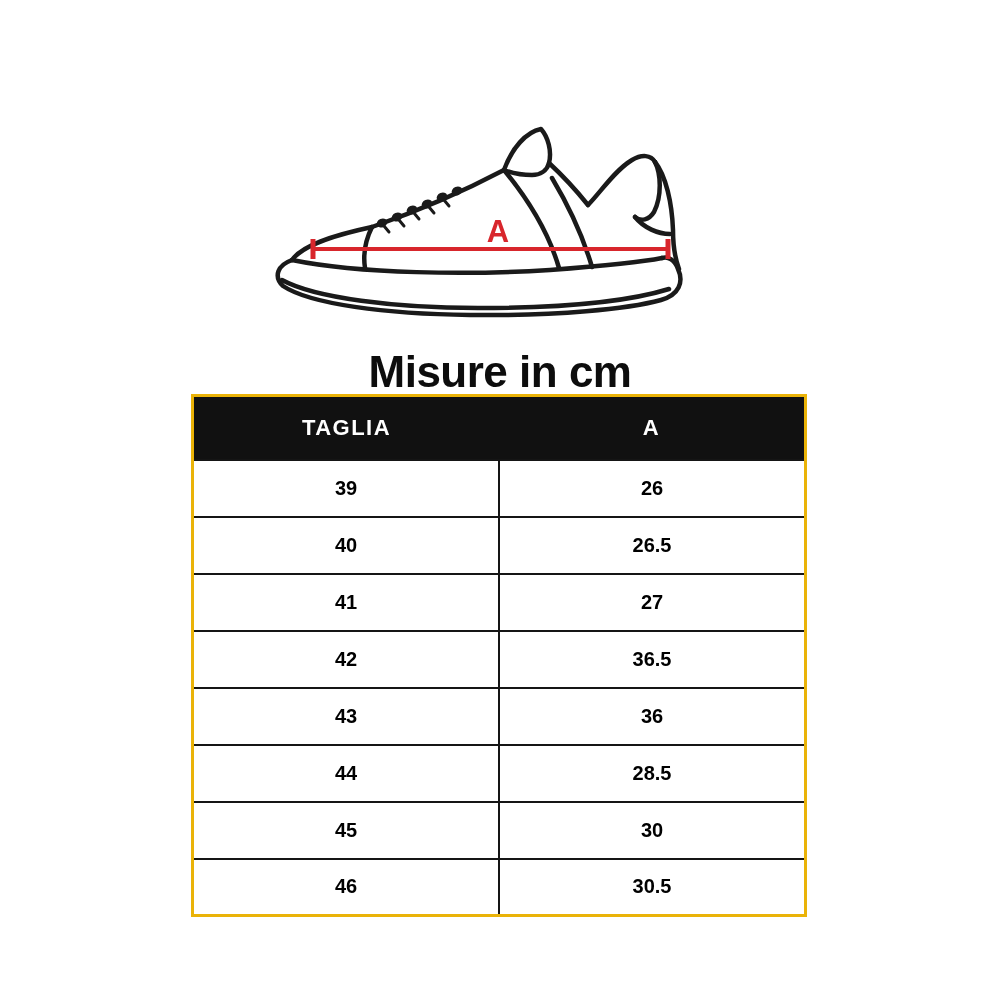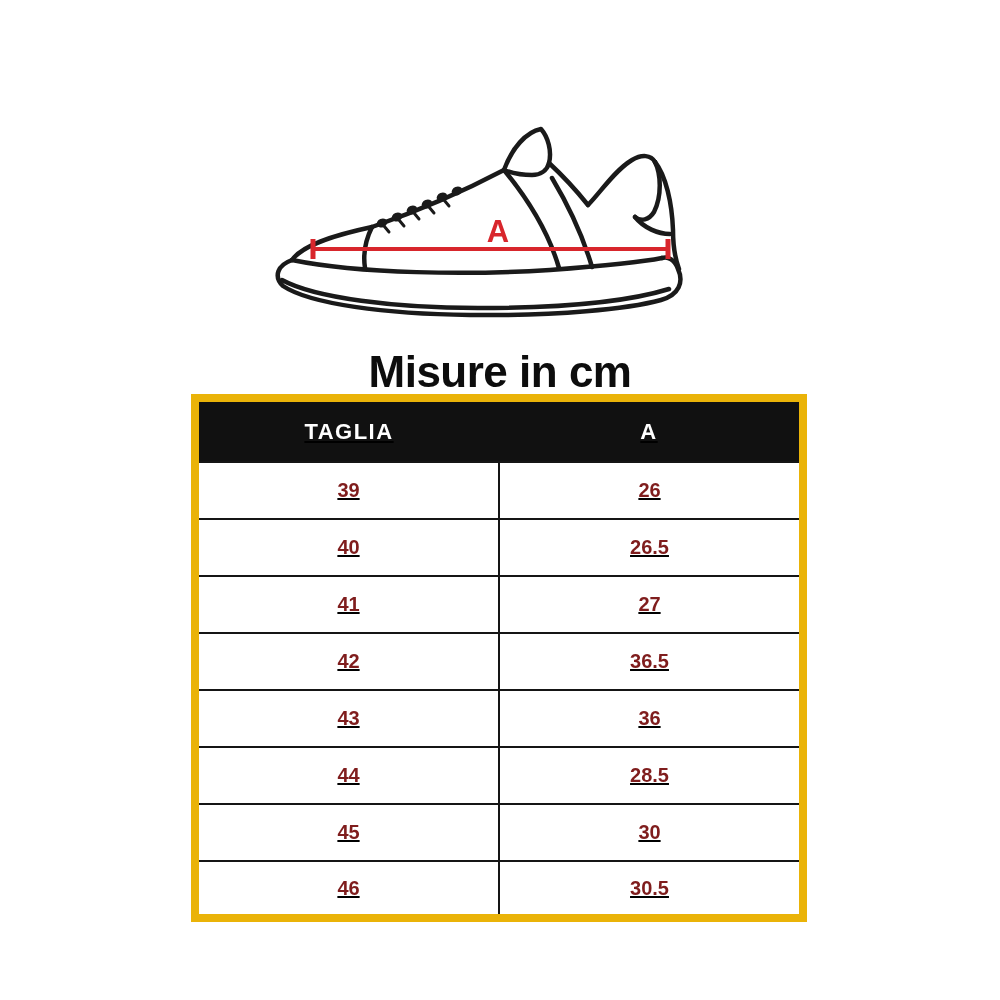--- a/index.html
+++ b/index.html
@@ -47,37 +47,36 @@
     text-align: center;
     font-size: 44px; font-weight: 800;
     letter-spacing: -0.5px;
     color: #0d0d0d;
   }
   table.size-table {
     position: absolute; left: 191px; top: 394px;
     width: 616px;
     border-collapse: collapse;
     table-layout: fixed;
-    border: 8px solid #eab308;
-    text-decoration: underline;
+    border: 3px solid #eab308;
   }
   table.size-table th {
     background: var(--header-bg);
     color: var(--header-text);
     height: 64px;
     font-size: 22px; font-weight: 800;
     letter-spacing: 1.5px;
     text-align: center; vertical-align: middle;
   }
   table.size-table td {
     height: 57px;
     border: 2px solid #151515;
     text-align: center; vertical-align: middle;
     font-size: 20px; font-weight: 800;
-    color: #7f1d1d;
+    color: #000000;
     background: #ffffff;
   }
 </style>
 </head>
 <body>
 
 <div class="canvas">
 
   <div class="shoe-wrap">
     <svg viewBox="0 0 460 225" xmlns="http://www.w3.org/2000/svg">

